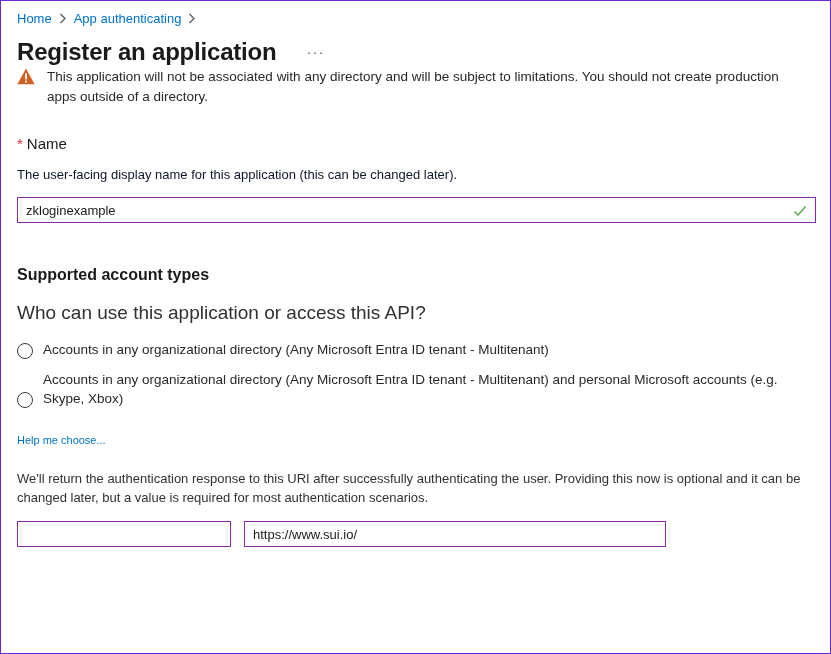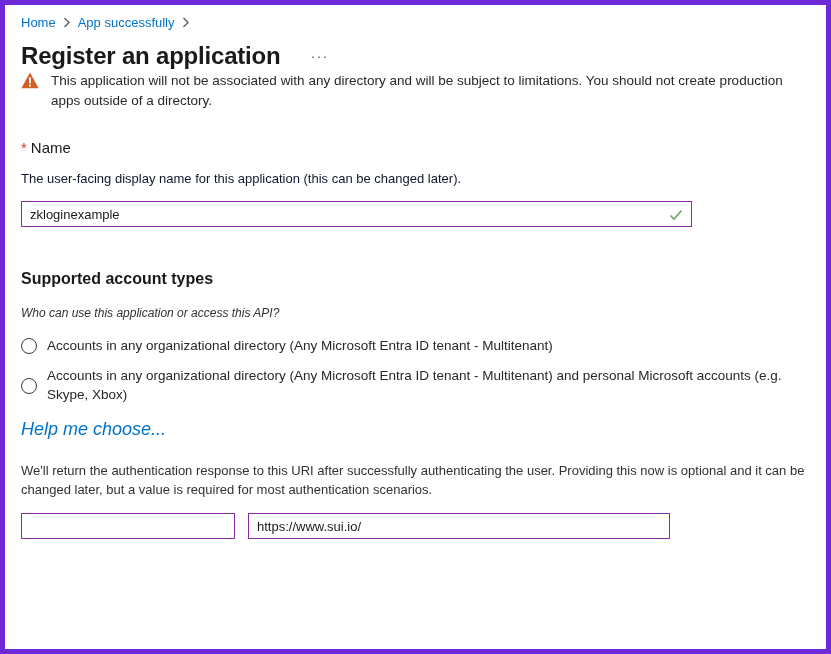--- a/index.html
+++ b/index.html
@@ -1,63 +1,63 @@
 <!DOCTYPE html>
 <html><head>
 <meta charset="utf-8">
 <style>
   * { margin:0; padding:0; box-sizing:border-box; }
   html,body { background:#ffffff; }
   body { font-family:"Liberation Sans","DejaVu Sans",sans-serif; color:#323130; }
   .page {
     position:relative; width:831px; height:654px;
-    background:#fff; border:5px solid #6d28d9;
+    background:#fff; border:1px solid #6d28d9;
     padding:8px 16px 0 16px; overflow:hidden;
   }
   
   .breadcrumb { display:flex; align-items:center; font-size:13px; height:18px; }
   .breadcrumb a { color:#0072c9; text-decoration:none; cursor:pointer; }
   .crumb-sep { display:inline-flex; margin:0 7px; }
   
   .title-row { display:flex; align-items:flex-start; margin-top:10px; }
   .page-title { font-size:24px; line-height:30px; font-weight:700; color:#1b1a19; letter-spacing:-0.2px; }
   .menu-ellipsis { margin-left:30px; margin-top:6px; color:#5f5e5c; font-size:15px; letter-spacing:1px; cursor:pointer; }
   
   .warning { display:flex; }
   .warning-icon { flex:0 0 auto; margin-top:1px; }
   .warning-text { margin-left:12px; font-size:13.5px; line-height:20px; color:#292827; max-width:764px; }
   
   .field-label { margin-top:28px; font-size:15px; color:#1b1a19; }
   .required-marker { color:#d13438; margin-right:4px; }
   .field-desc { margin-top:15px; font-size:13px; color:#0f172a; }
-  .input-wrap { position:relative; margin-top:15px; width:671px;border-radius:10px; }
+  .input-wrap { position:relative; margin-top:15px; width:799px;border-radius:10px; }
   .text-input {
     width:100%; height:26px; border:1.5px solid #8a2da5; background:#fff;
     font-family:inherit; font-size:13px; color:#1b1a19; padding:0 28px 0 8px; outline:none;
   }
   .valid-check { position:absolute; right:9px; top:6px; }
   
   .section-heading { font-size:16px; font-weight:700; color:#1b1a19; }
   .h-account { margin-top:43px; }
-  .question { margin-top:18px; font-size:12px; color:#323130;font-style:italic; }
+  .question { margin-top:18px; font-size:19px; color:#323130; }
   
   .radio-group { margin-top:16px; }
-  .radio-option { display:flex; align-items:center; margin-bottom:11px; cursor:pointer; }
+  .radio-option { display:flex; align-items:flex-end; margin-bottom:11px; cursor:pointer; }
   .radio-circle {
     flex:0 0 auto; width:16px; height:16px; border-radius:50%;
     border:1px solid #3b3a39; background:#fff; position:relative; margin-top:1px;
   }
   .radio-circle.selected { border:1px solid #0078d4; }
   .radio-circle.selected::after {
     content:""; position:absolute; left:3px; top:3px; width:8px; height:8px;
     border-radius:50%; background:#0078d4;
   }
   .radio-label { margin-left:10px; font-size:13.5px; line-height:19px; color:#292827; max-width:772px; }
   .radio-option.two-line .radio-label { max-width:760px; }
-  .help-link { display:inline-block; margin-top:4px; font-size:18px; color:#0072c9; cursor:pointer; text-decoration:none;font-style:italic; }
+  .help-link { display:inline-block; margin-top:15px; font-size:11px; color:#0072c9; cursor:pointer; text-decoration:none; }
   
   .h-redirect { margin-top:51px; }
   .redirect-desc { margin-top:21px; font-size:13px; line-height:19px; color:#323130; max-width:800px; }
   .uri-row { display:flex; margin-top:14px; }
   .select-box {
     position:relative; width:214px; height:26px; border:1.5px solid #8a2da5; background:#fff;
     display:flex; align-items:center; padding:0 28px 0 8px; font-size:13px; color:#1b1a19; cursor:pointer;
   }
   .uri-input-wrap { position:relative; margin-left:13px; width:422px; }
 </style>
@@ -67,21 +67,21 @@
 <div class="page">
 
   
   <div class="breadcrumb">
     <a>Home</a>
     <span class="crumb-sep">
       <svg width="8" height="11" viewBox="0 0 8 11">
           <path d="M1.5 1 L6 5.5 L1.5 10" fill="none" stroke="#616161" stroke-width="1.4"></path>
         </svg>
     </span>
-    <a>App successfully</a>
+    <a>App authenticating</a>
     <span class="crumb-sep">
       <svg width="8" height="11" viewBox="0 0 8 11">
           <path d="M1.5 1 L6 5.5 L1.5 10" fill="none" stroke="#616161" stroke-width="1.4"></path>
         </svg>
     </span>
   </div>
 
   
   <div class="title-row">
     <h1 class="page-title">Register an application</h1>

